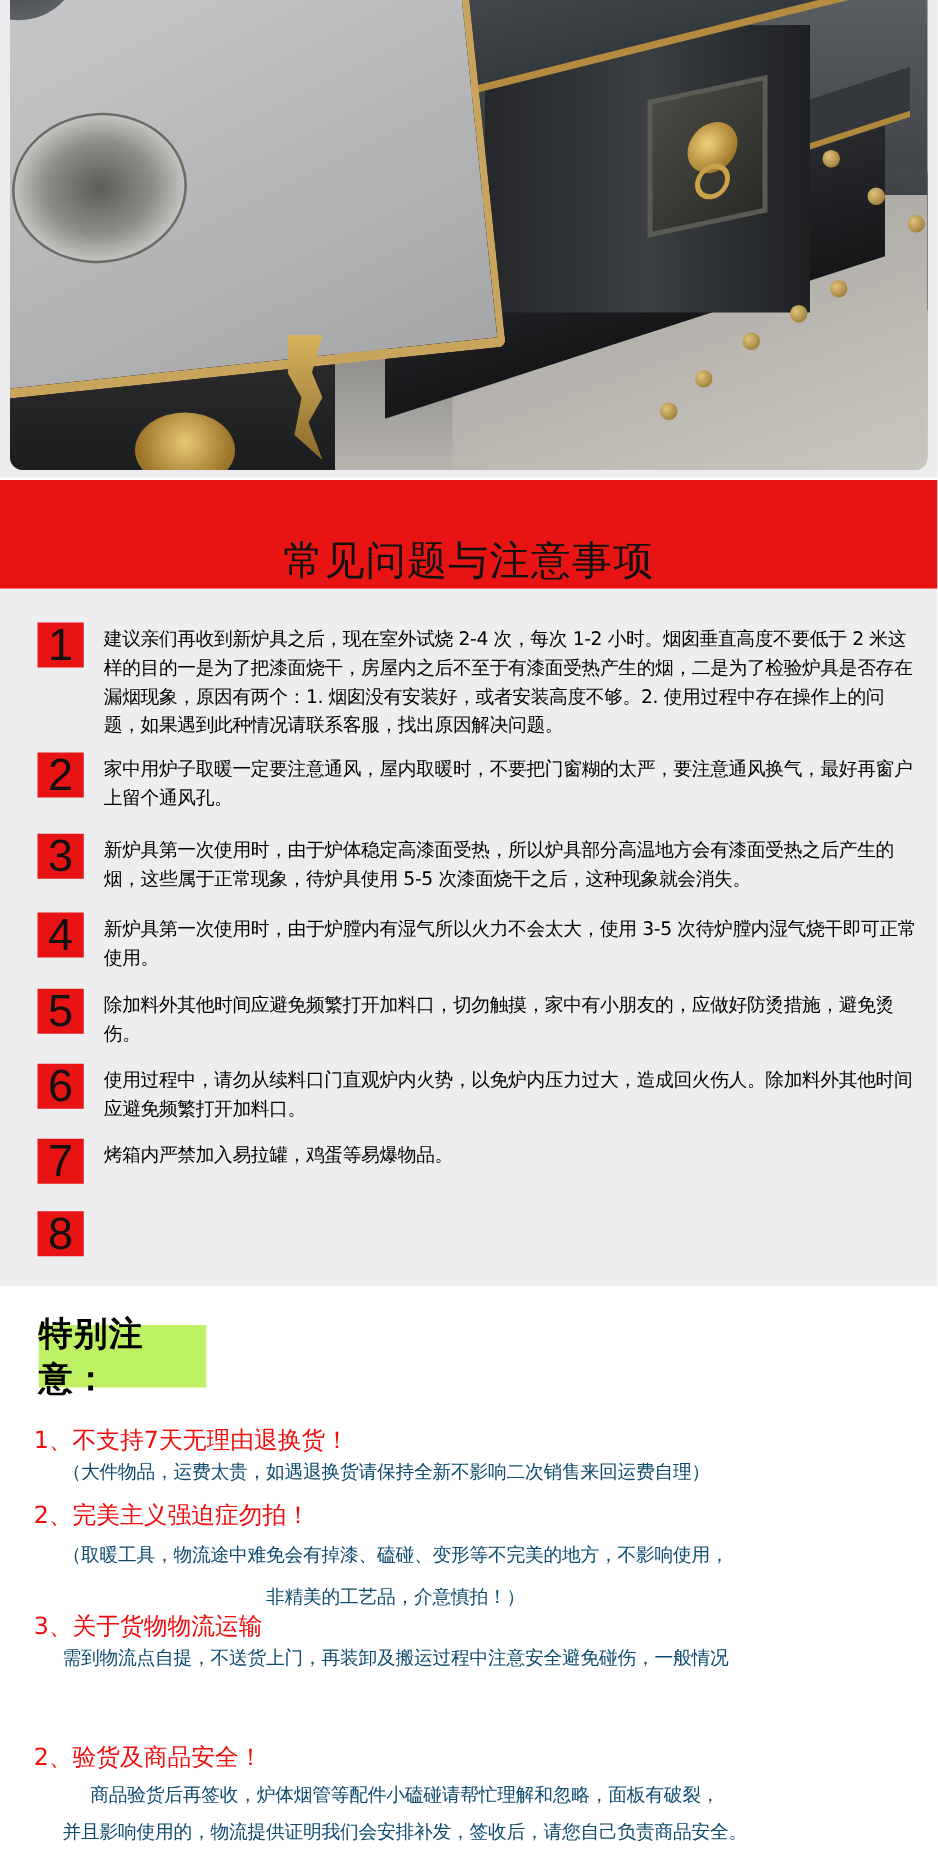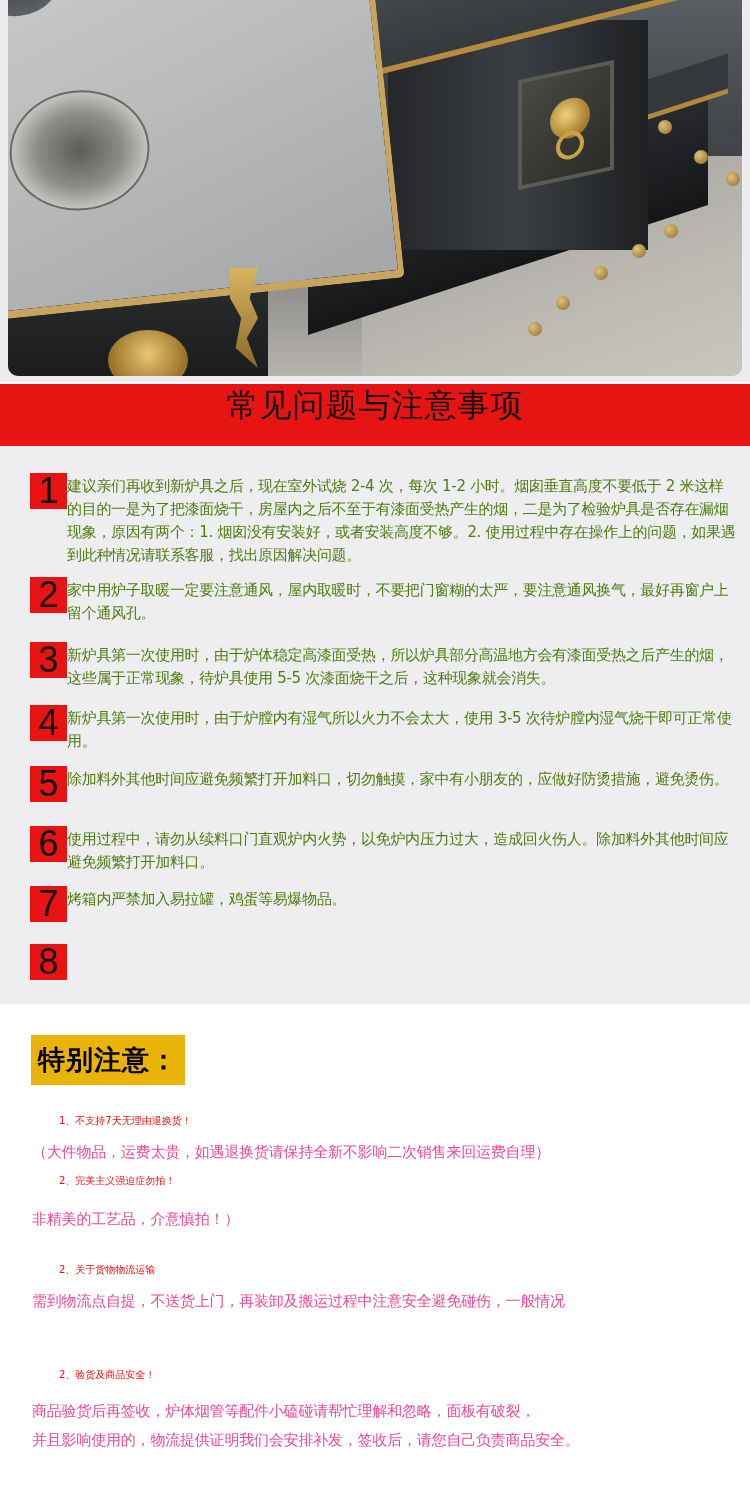--- a/index.html
+++ b/index.html
@@ -88,62 +88,61 @@
     }
     .ornament {
       position: absolute; left: 222px; top: 268px; width: 28px; height: 100px;
       background: linear-gradient(180deg, #d9b45e, #8a6a2a);
       clip-path: polygon(0 0,100% 0,70% 30%,100% 50%,60% 70%,100% 100%,20% 80%,40% 50%,0 30%);
     }
 
     
     .gap-white { height: 2px; background: #fff; }
     .header-band {
-      height: 62px; background: #e81414;
-      display: flex; align-items: flex-start; justify-content: center;
+      height: 87px; background: #e81414;
+      display: flex; align-items: flex-end; justify-content: center;
     }
     .header-title {
       font-family: "DejaVu Sans", sans-serif; font-size: 32px; font-weight: normal;
       color: #111; letter-spacing: 1px;
     }
 
     
     .faq {
       background: #eeeef0; padding: 27px 0 20px 0; height: 558px; position: relative;
     }
     .faq-item { position: absolute; left: 30px; right: 14px; display: flex; }
     .num-badge {
       flex: 0 0 37px; width: 37px; height: 36px; background: #e81414;
       color: #111; font-family: "Liberation Sans", sans-serif; font-size: 36px;
       line-height: 36px; text-align: center; font-weight: normal;
     }
     .faq-text {
-      font-size: 15px; line-height: 23px; color: #4d7c0f;
+      margin-left: 16px; font-size: 15px; line-height: 23px; color: #000000;
       font-family: "DejaVu Sans", sans-serif; letter-spacing: -0.3px;
       padding-top: 2px;
     }
 
     
     .notes { background: #fff; position: relative; height: 481px; }
     .special-badge {
-      position: absolute; left: 31px; top: 31px; width: 154px; height: 50px;
-      background: #eab308; display: flex; align-items: center; justify-content: center;
+      position: absolute; left: 31px; top: 31px; width: 134px; height: 50px;
+      background: #bef264; display: flex; align-items: center; justify-content: center;
     }
     .special-title {
       font-family: "DejaVu Sans", sans-serif; font-weight: bold; font-size: 27px; color: #000;
       letter-spacing: 1px;
     }
     .note-head {
-      position: absolute; left: 27px; font-size: 10px; color: #f20d0d;
+      position: absolute; left: 27px; font-size: 19px; color: #f20d0d;
       font-family: "DejaVu Sans", sans-serif;
-      margin-left: 32px;
     }
     .note-body {
-      position: absolute; left: 32px; font-size: 15px; color: #ec4899;
-      font-family: "DejaVu Sans", sans-serif; letter-spacing: -0.2px;
+      position: absolute; left: 50px; font-size: 15px; color: #0c4a6e;
+      font-family: "DejaVu Sans", sans-serif; letter-spacing: -0.2px; text-align: center;
     }
     .nb-line { display: block; }
   </style>
 </head>
 <body>
 
 <div class="photo-wrap">
   <div class="photo" title="Cast steel heating stove with gold trim, lion-head door knocker and riveted base">
     <div class="stove-back"></div>
     <div class="floor"></div>
@@ -218,24 +217,25 @@
     <span class="special-title">特别注意：</span>
   </div>
 
   <div class="note-head" style="top:110px">1、不支持7天无理由退换货！</div>
   <div class="note-body" style="top:139px">
     <span class="nb-line">（大件物品，运费太贵，如遇退换货请保持全新不影响二次销售来回运费自理）</span>
   </div>
 
   <div class="note-head" style="top:170px">2、完美主义强迫症勿拍！</div>
   <div class="note-body" style="top:199px; line-height:33px">
+    <span class="nb-line">（取暖工具，物流途中难免会有掉漆、磕碰、变形等不完美的地方，不影响使用，</span>
     <span class="nb-line">非精美的工艺品，介意慎拍！）</span>
   </div>
 
-  <div class="note-head" style="top:259px">2、关于货物物流运输</div>
+  <div class="note-head" style="top:259px">3、关于货物物流运输</div>
   <div class="note-body" style="top:286px; line-height:22px">
     <span class="nb-line">需到物流点自提，不送货上门，再装卸及搬运过程中注意安全避免碰伤，一般情况</span>
   </div>
 
   <div class="note-head" style="top:364px">2、验货及商品安全！</div>
   <div class="note-body" style="top:393px; line-height:29px">
     <span class="nb-line">商品验货后再签收，炉体烟管等配件小磕碰请帮忙理解和忽略，面板有破裂，</span>
     <span class="nb-line">并且影响使用的，物流提供证明我们会安排补发，签收后，请您自己负责商品安全。</span>
   </div>
 </div>

